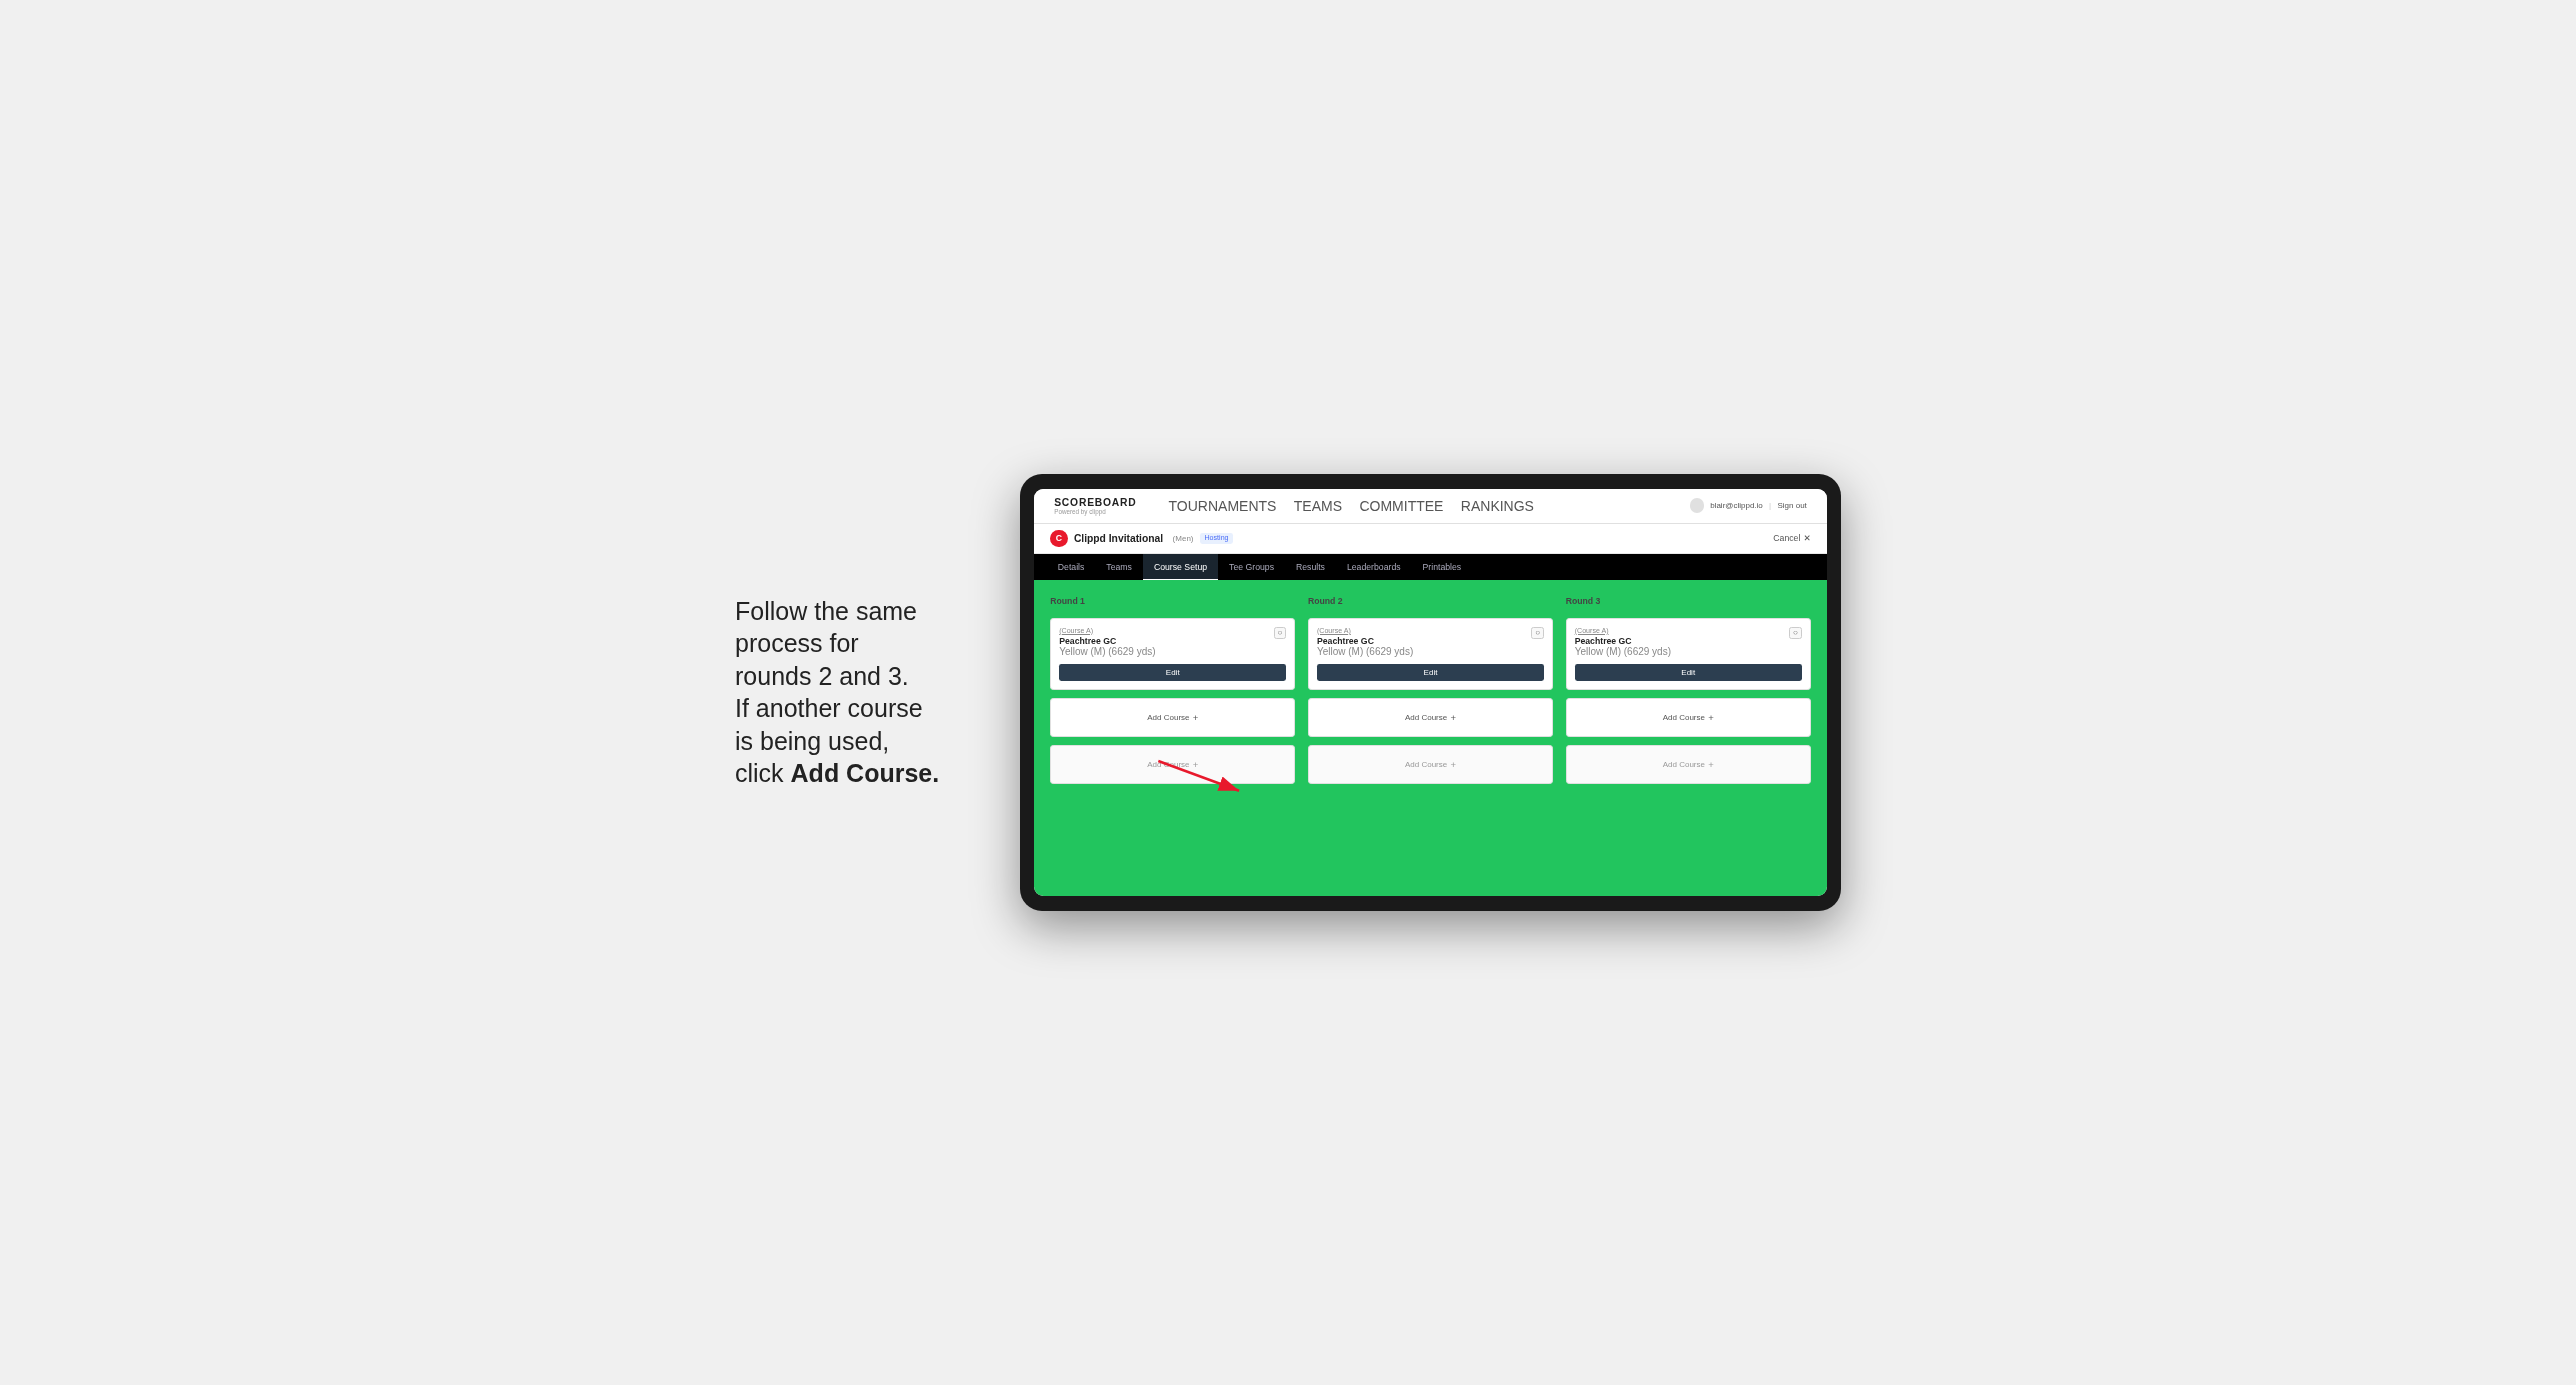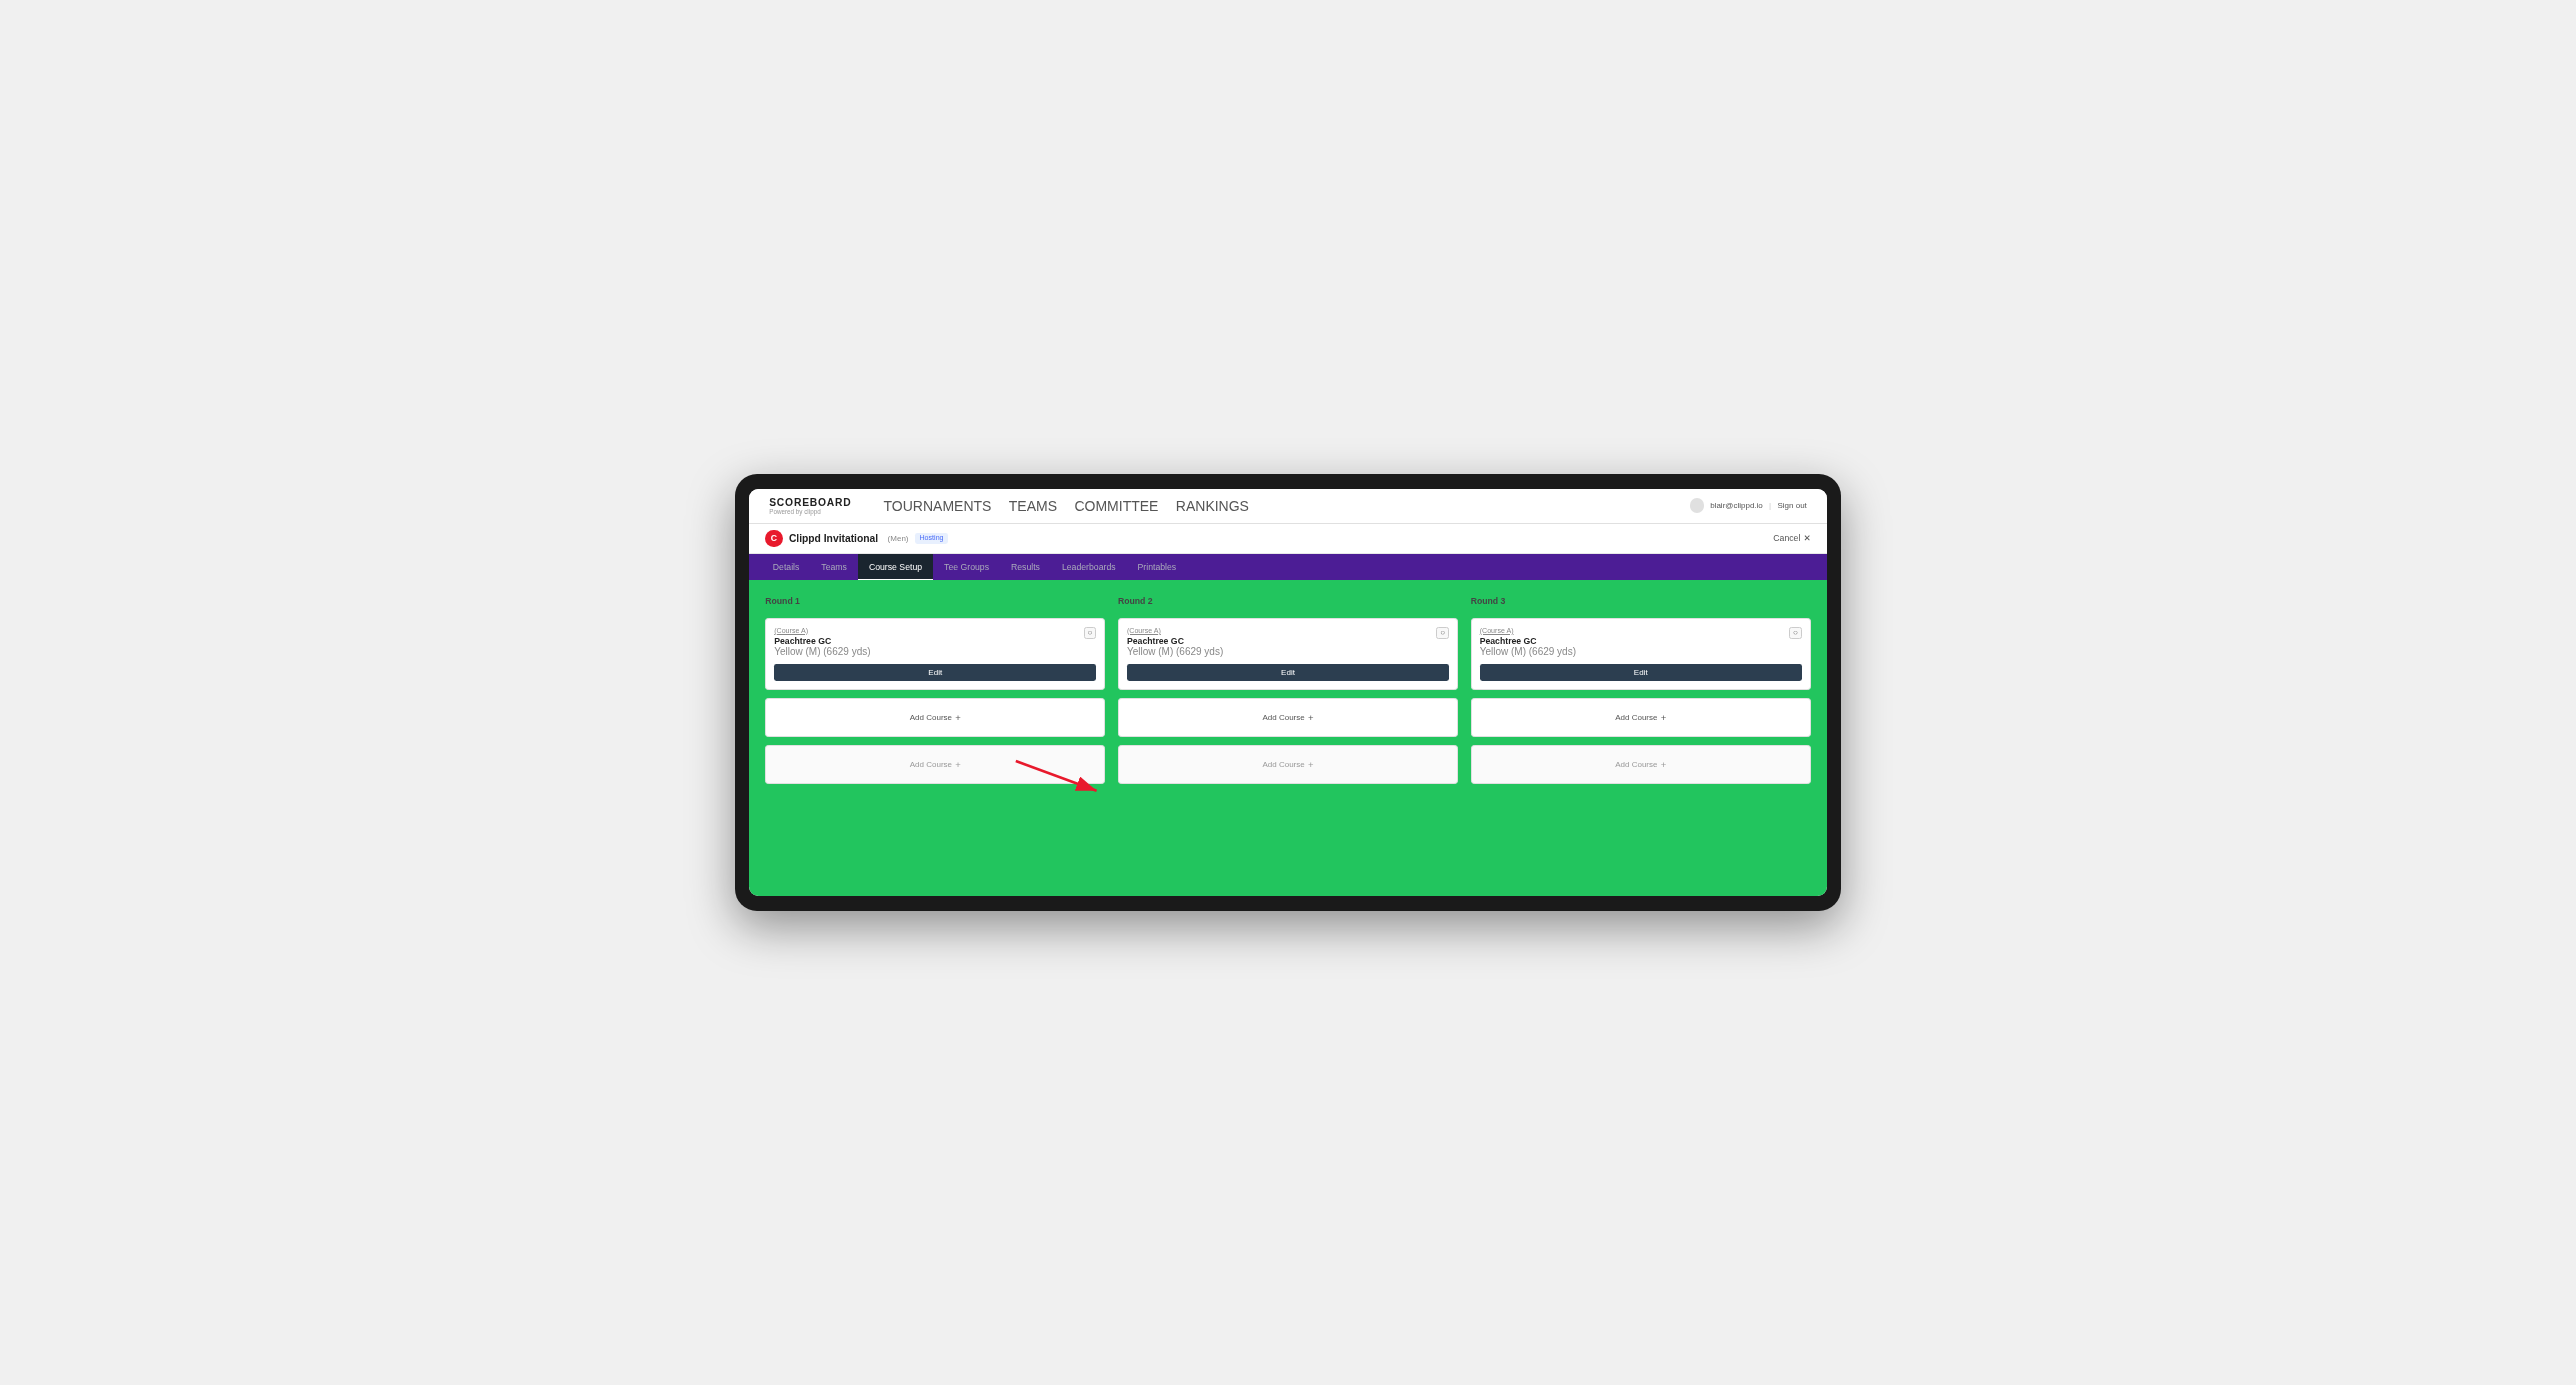--- a/index.html
+++ b/index.html
@@ -166,21 +166,21 @@
       font-size: 8.7px;
       color: #555;
       cursor: pointer;
       display: flex;
       align-items: center;
       gap: 3.2px;
     }
 
     
     .tab-bar {
-      background: #4c1d95;
+      background: #000000;
       display: flex;
       padding: 0 12.6px;
     }
 
     .tab-item {
       padding: 8px 11px;
       font-size: 8.7px;
       color: #aab;
       cursor: pointer;
       position: relative;
@@ -334,20 +334,28 @@
       height: 100%;
       pointer-events: none;
       z-index: 10;
     }
   </style>
 </head>
 <body>
 
 <div class="page-wrapper">
 
+  <div class="instruction-text">
+    <span>Follow the same</span><br>
+    <span>process for</span><br>
+    <span>rounds 2 and 3.</span><br>
+    <span>If another course</span><br>
+    <span>is being used,</span><br>
+    <span>click </span><strong>Add Course.</strong>
+  </div>
 
   <div class="tablet-frame">
     <div class="tablet-screen">
       <div class="tablet-inner">
 
         <div class="top-nav">
           <div style="display:flex; align-items:center; gap:16px;">
             <div class="brand">
               <span class="brand-scoreboard">SCOREBOARD</span>
               <span class="brand-sub">Powered by clippd</span>

